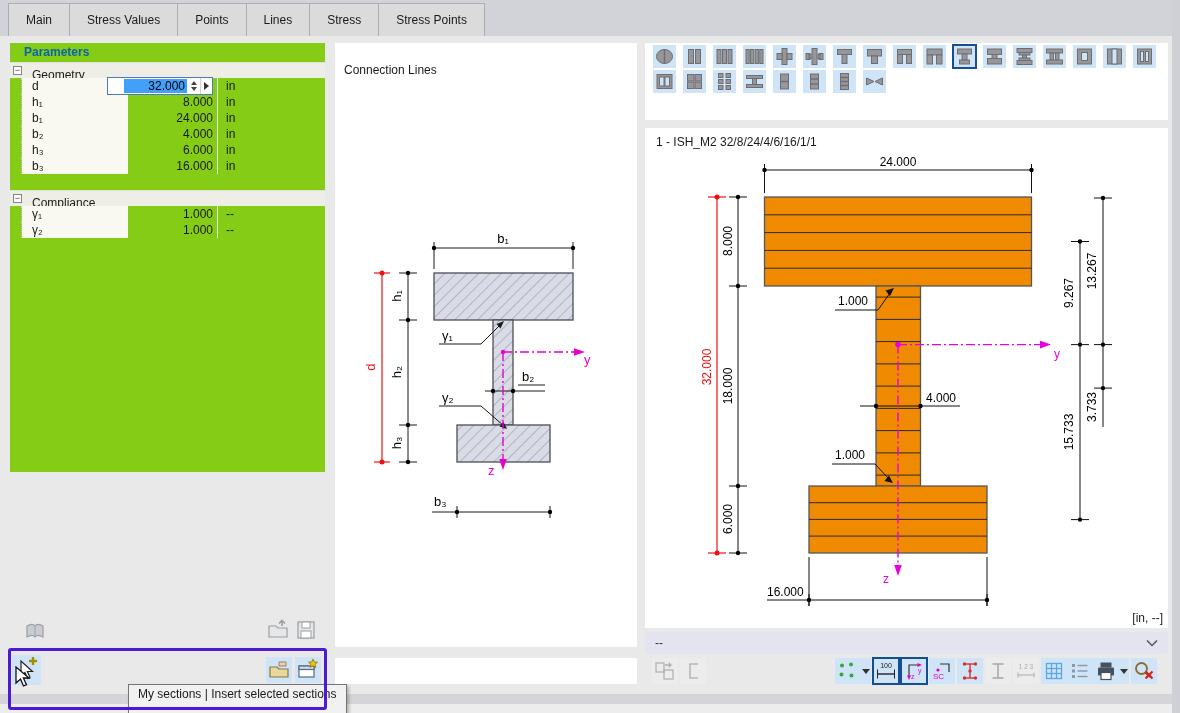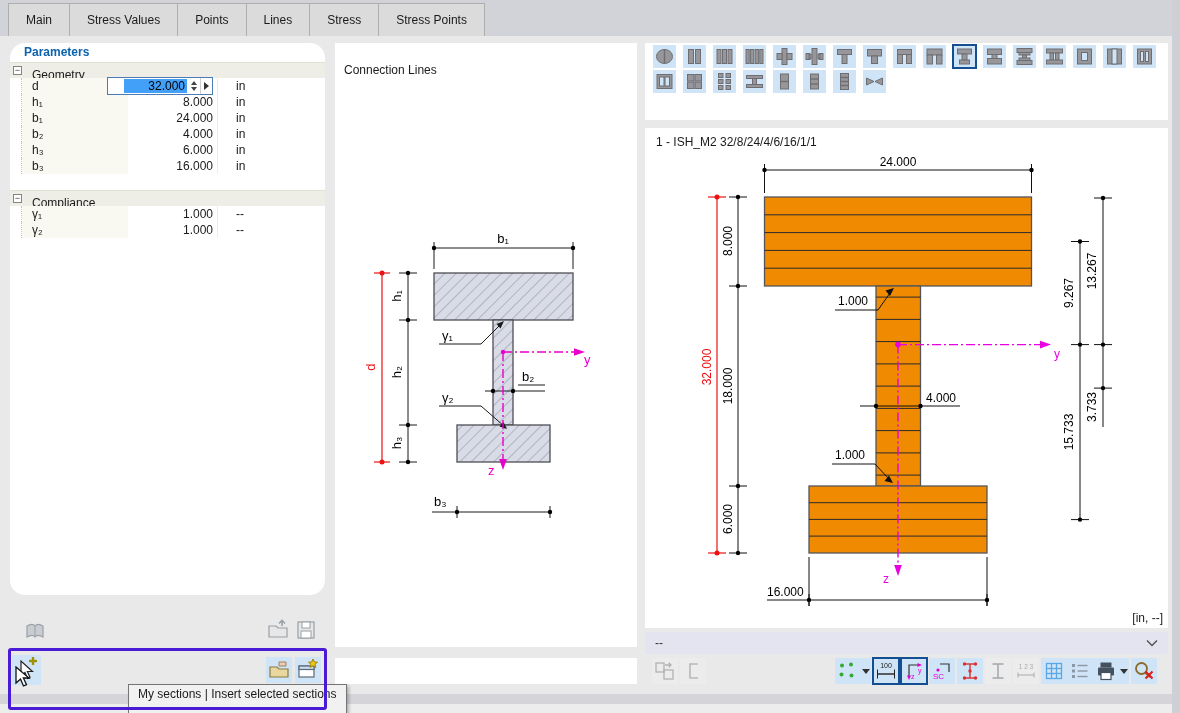--- a/index.html
+++ b/index.html
@@ -6,31 +6,31 @@
   *{box-sizing:border-box;}
   #win{position:relative;width:1180px;height:713px;background:#e9e9ea;overflow:hidden;
        font-family:"Liberation Sans","DejaVu Sans",sans-serif;color:#1a1a1a;font-size:12px;}
   
   #tabstrip{position:absolute;left:0;top:0;width:1180px;height:36px;background:#d2d3d8;}
   #tabbar{position:absolute;left:8px;bottom:0;display:flex;align-items:flex-end;}
   .tab{height:25px;padding:16px 17px;display:flex;align-items:center;background:#dbdbdb;
        border:1px solid #aeaeae;border-bottom:none;margin-right:-1px;white-space:nowrap;cursor:default;}
   .tab.active{height:29px;background:#ffffff;position:relative;z-index:2;}
   
-  #left-panel{position:absolute;left:10px;top:43px;width:315px;height:552px;background:#ffffff;border-radius:15px;}
+  #left-panel{position:absolute;left:10px;top:43px;width:315px;height:429px;background:#84cc16;}
   #param-title{height:19px;line-height:19px;padding-left:14px;color:#0b62ae;font-weight:bold;}
   .pgroup-h{height:16px;display:flex;align-items:center;background:#efeee6;border-top:1px solid #e2e1d8;}
   .exp{display:inline-block;width:9px;height:9px;border:1px solid #848484;background:#fff;
        font-size:9px;line-height:7px;text-align:center;margin-left:3px;color:#333;}
   .pgroup-h .gname{margin-left:10px;margin-top:9px;}
   .prow{height:16px;display:flex;position:relative;}
   .prow .ind{width:12px;border-right:1px dotted #c8c8c8;}
   .prow .lbl{width:106px;background:#f9f8f1;padding-left:10px;line-height:16px;}
   .prow .val{width:89px;text-align:right;padding-right:4px;line-height:16px;}
-  .prow .unit{flex:1;padding-left:18px;line-height:16px;border-left:1px solid #ececec;}
+  .prow .unit{flex:1;padding-left:8px;line-height:16px;border-left:1px solid #ececec;}
   .blankrow{height:16px;}
   .spin{position:absolute;left:97px;top:-1px;width:106px;height:18px;background:#fff;
         border:1px solid #4b7cb8;display:flex;align-items:stretch;z-index:3;}
   .sval{flex:1;text-align:right;background:#42a0f8;color:#000;margin:1px 1px 1px 16px;
         line-height:14px;padding-right:2px;}
   .sarr{width:12px;display:flex;flex-direction:column;justify-content:center;align-items:center;gap:2px;}
   .tri-up{width:0;height:0;border-left:3px solid transparent;border-right:3px solid transparent;border-bottom:4px solid #444;}
   .tri-dn{width:0;height:0;border-left:3px solid transparent;border-right:3px solid transparent;border-top:4px solid #444;}
   .sbtn{width:12px;border-left:1px solid #d0d0d0;display:flex;align-items:center;justify-content:center;}
   .tri-rt{width:0;height:0;border-top:4px solid transparent;border-bottom:4px solid transparent;border-left:5px solid #333;}

